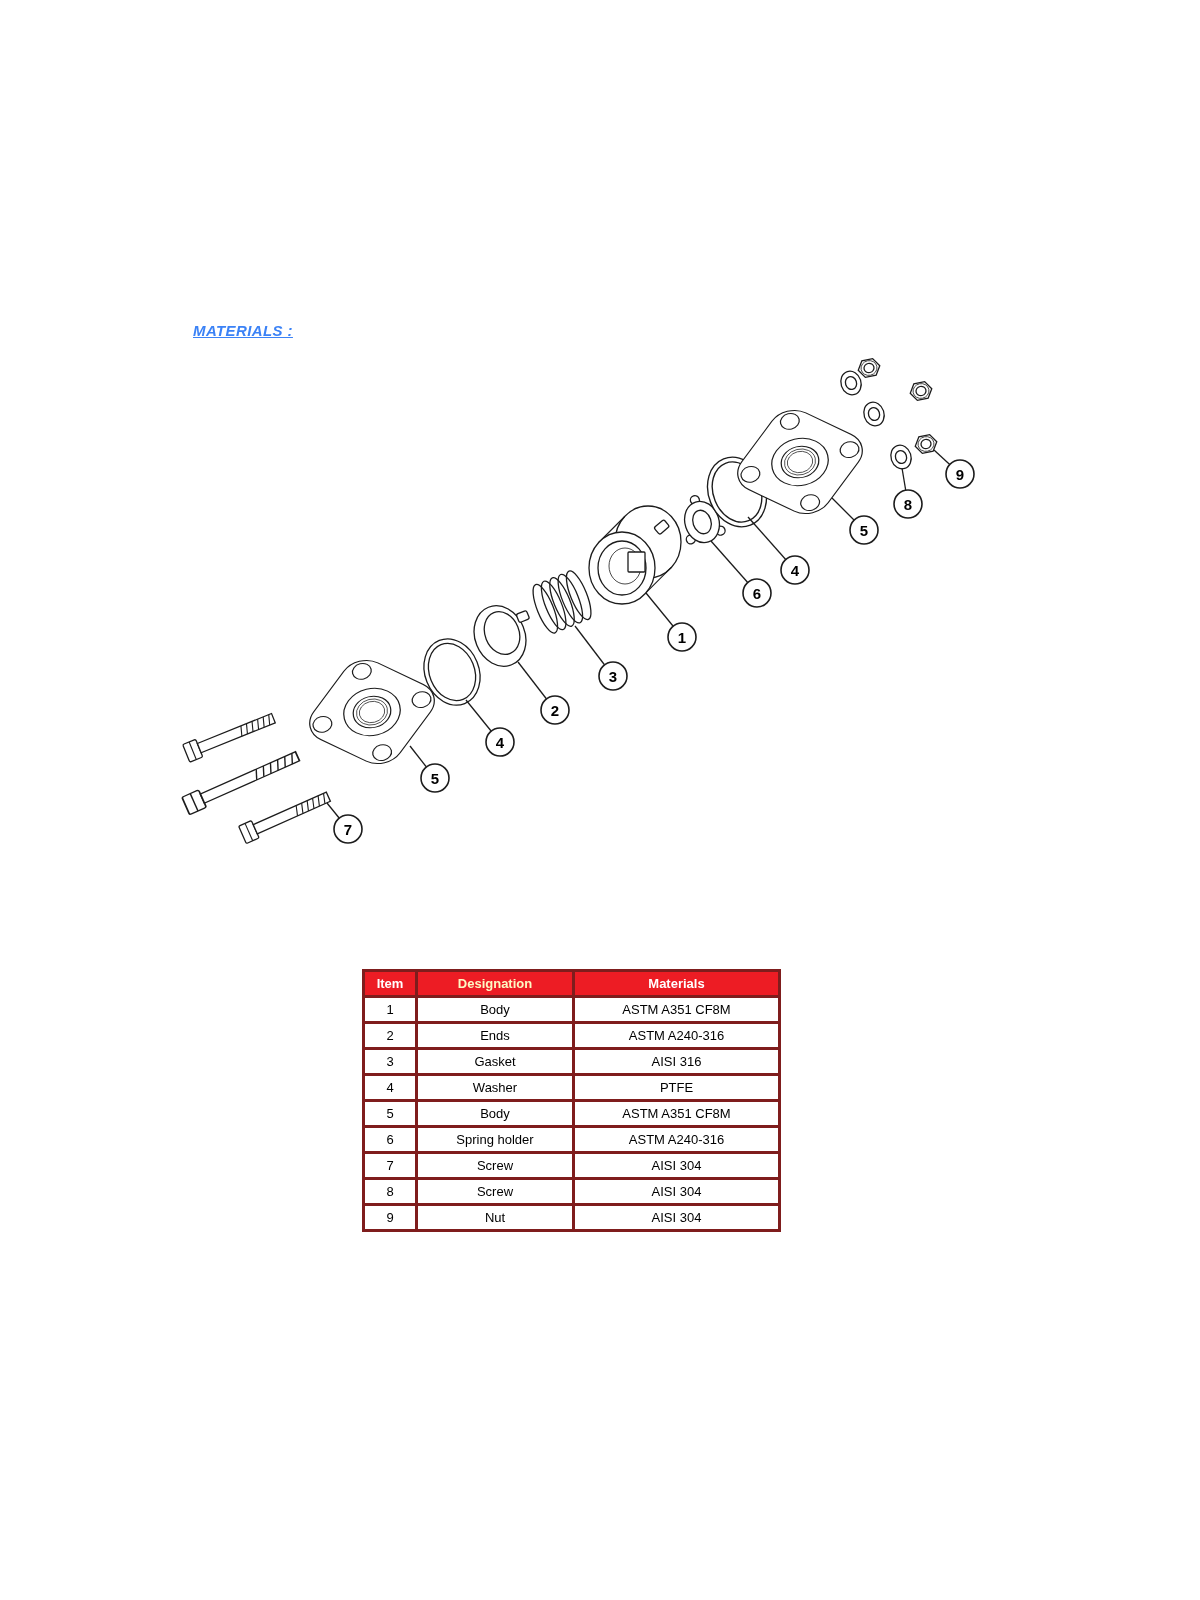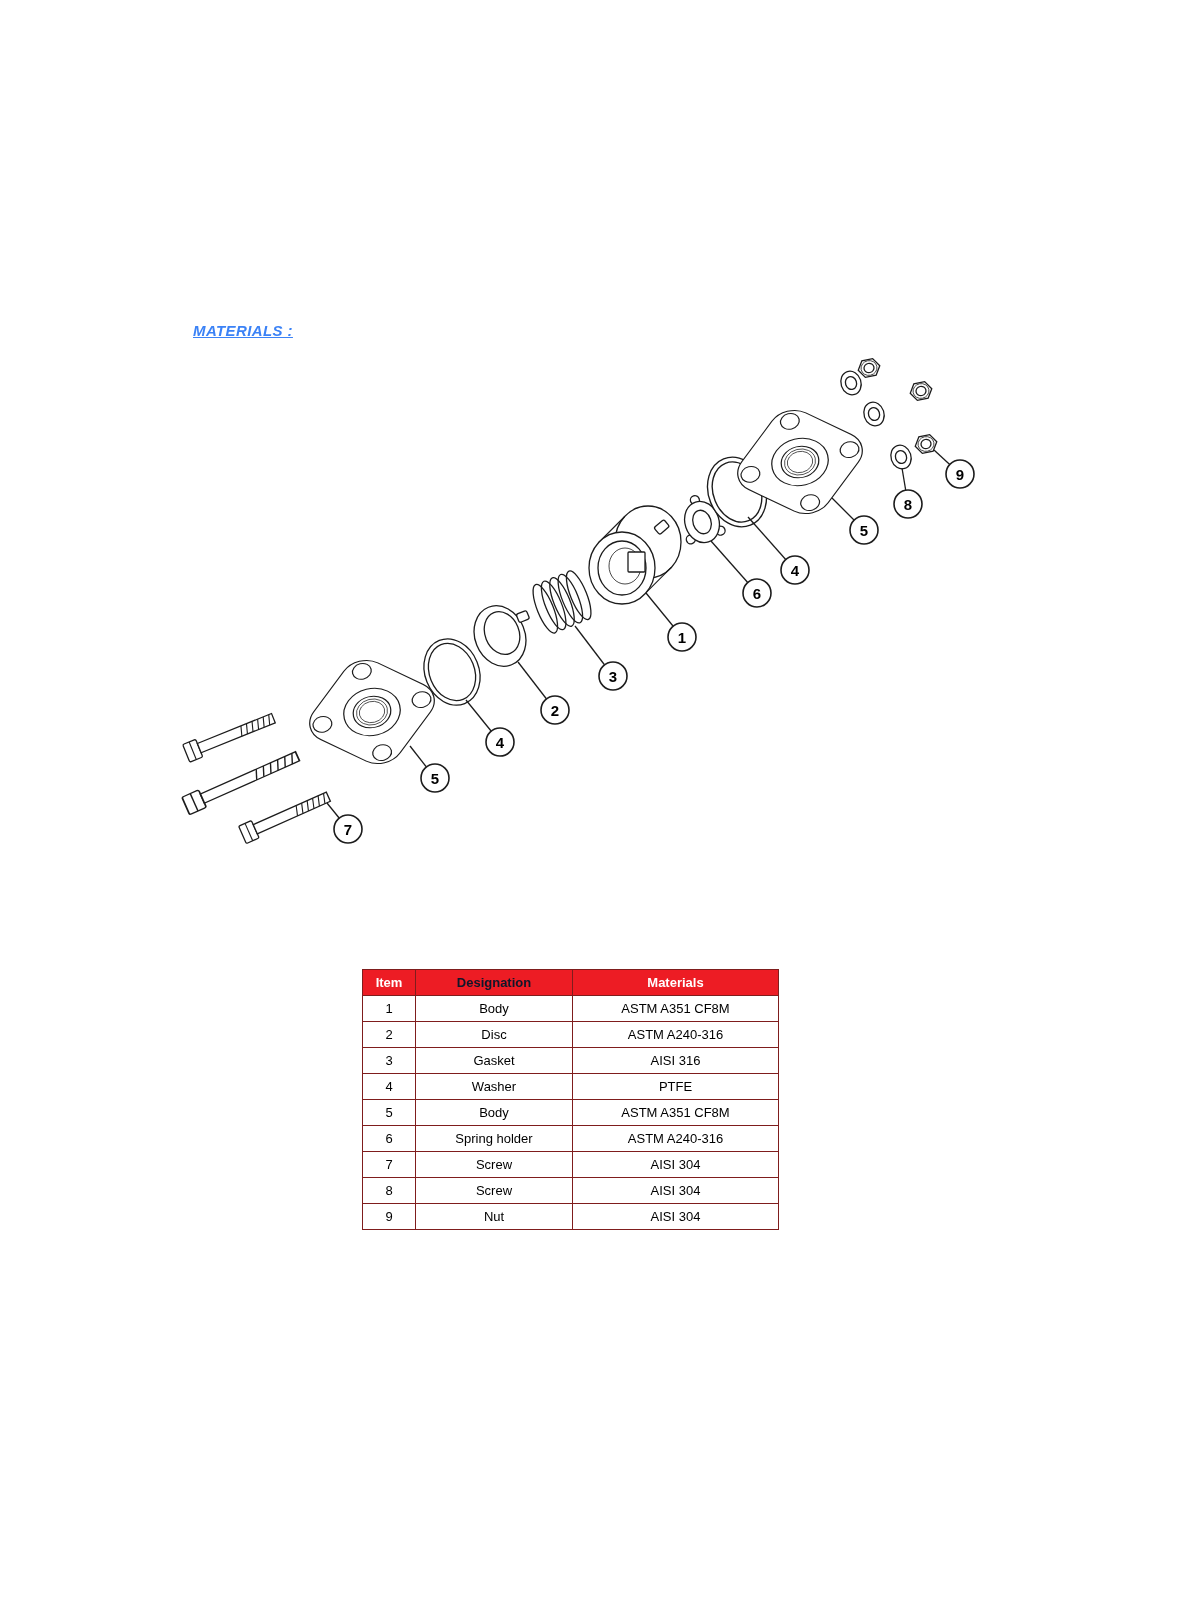--- a/index.html
+++ b/index.html
@@ -44,21 +44,21 @@
   .materials-table{
     position:absolute;
     left:362px;
     top:969px;
     border-collapse:collapse;
     font-size:13px;
     color:#000;
     table-layout:fixed;
   }
   .materials-table th,.materials-table td{
-    border:1px solid #7f1d1d;
+    border:3px solid #7f1d1d;
     height:26px;
     text-align:center;
     vertical-align:middle;
     padding:0 2px;
     box-sizing:border-box;
     overflow:hidden;
     white-space:nowrap;
   }
   .materials-table th{font-weight:bold;}
   .col-item{width:53px;}
@@ -227,33 +227,33 @@
           <circle cx="960" cy="474" r="14" class="callout-circle"></circle>
           <text x="960" y="479.5" class="callout-num">9</text>
         </g>
       </g>
   </svg>
 
   <table class="materials-table">
     <thead>
       <tr>
           <th class="col-item" style="background: rgb(237, 28, 36); color: rgb(255, 255, 255);">Item</th>
-          <th class="col-desig" style="background: rgb(237, 28, 36); color: #0f172a;">Designation</th>
+          <th class="col-desig" style="background: rgb(237, 28, 36); color: #fef9c3;">Designation</th>
           <th class="col-mat" style="background: rgb(237, 28, 36); color: rgb(255, 255, 255);">Materials</th>
         </tr>
     </thead>
     <tbody>
         <tr>
           <td class="col-item">1</td>
           <td class="col-desig">Body</td>
           <td class="col-mat">ASTM A351 CF8M</td>
         </tr>
         <tr>
           <td class="col-item">2</td>
-          <td class="col-desig">Disc</td>
+          <td class="col-desig">Ends</td>
           <td class="col-mat">ASTM A240-316</td>
         </tr>
         <tr>
           <td class="col-item">3</td>
           <td class="col-desig">Gasket</td>
           <td class="col-mat">AISI 316</td>
         </tr>
         <tr>
           <td class="col-item">4</td>
           <td class="col-desig">Washer</td>

